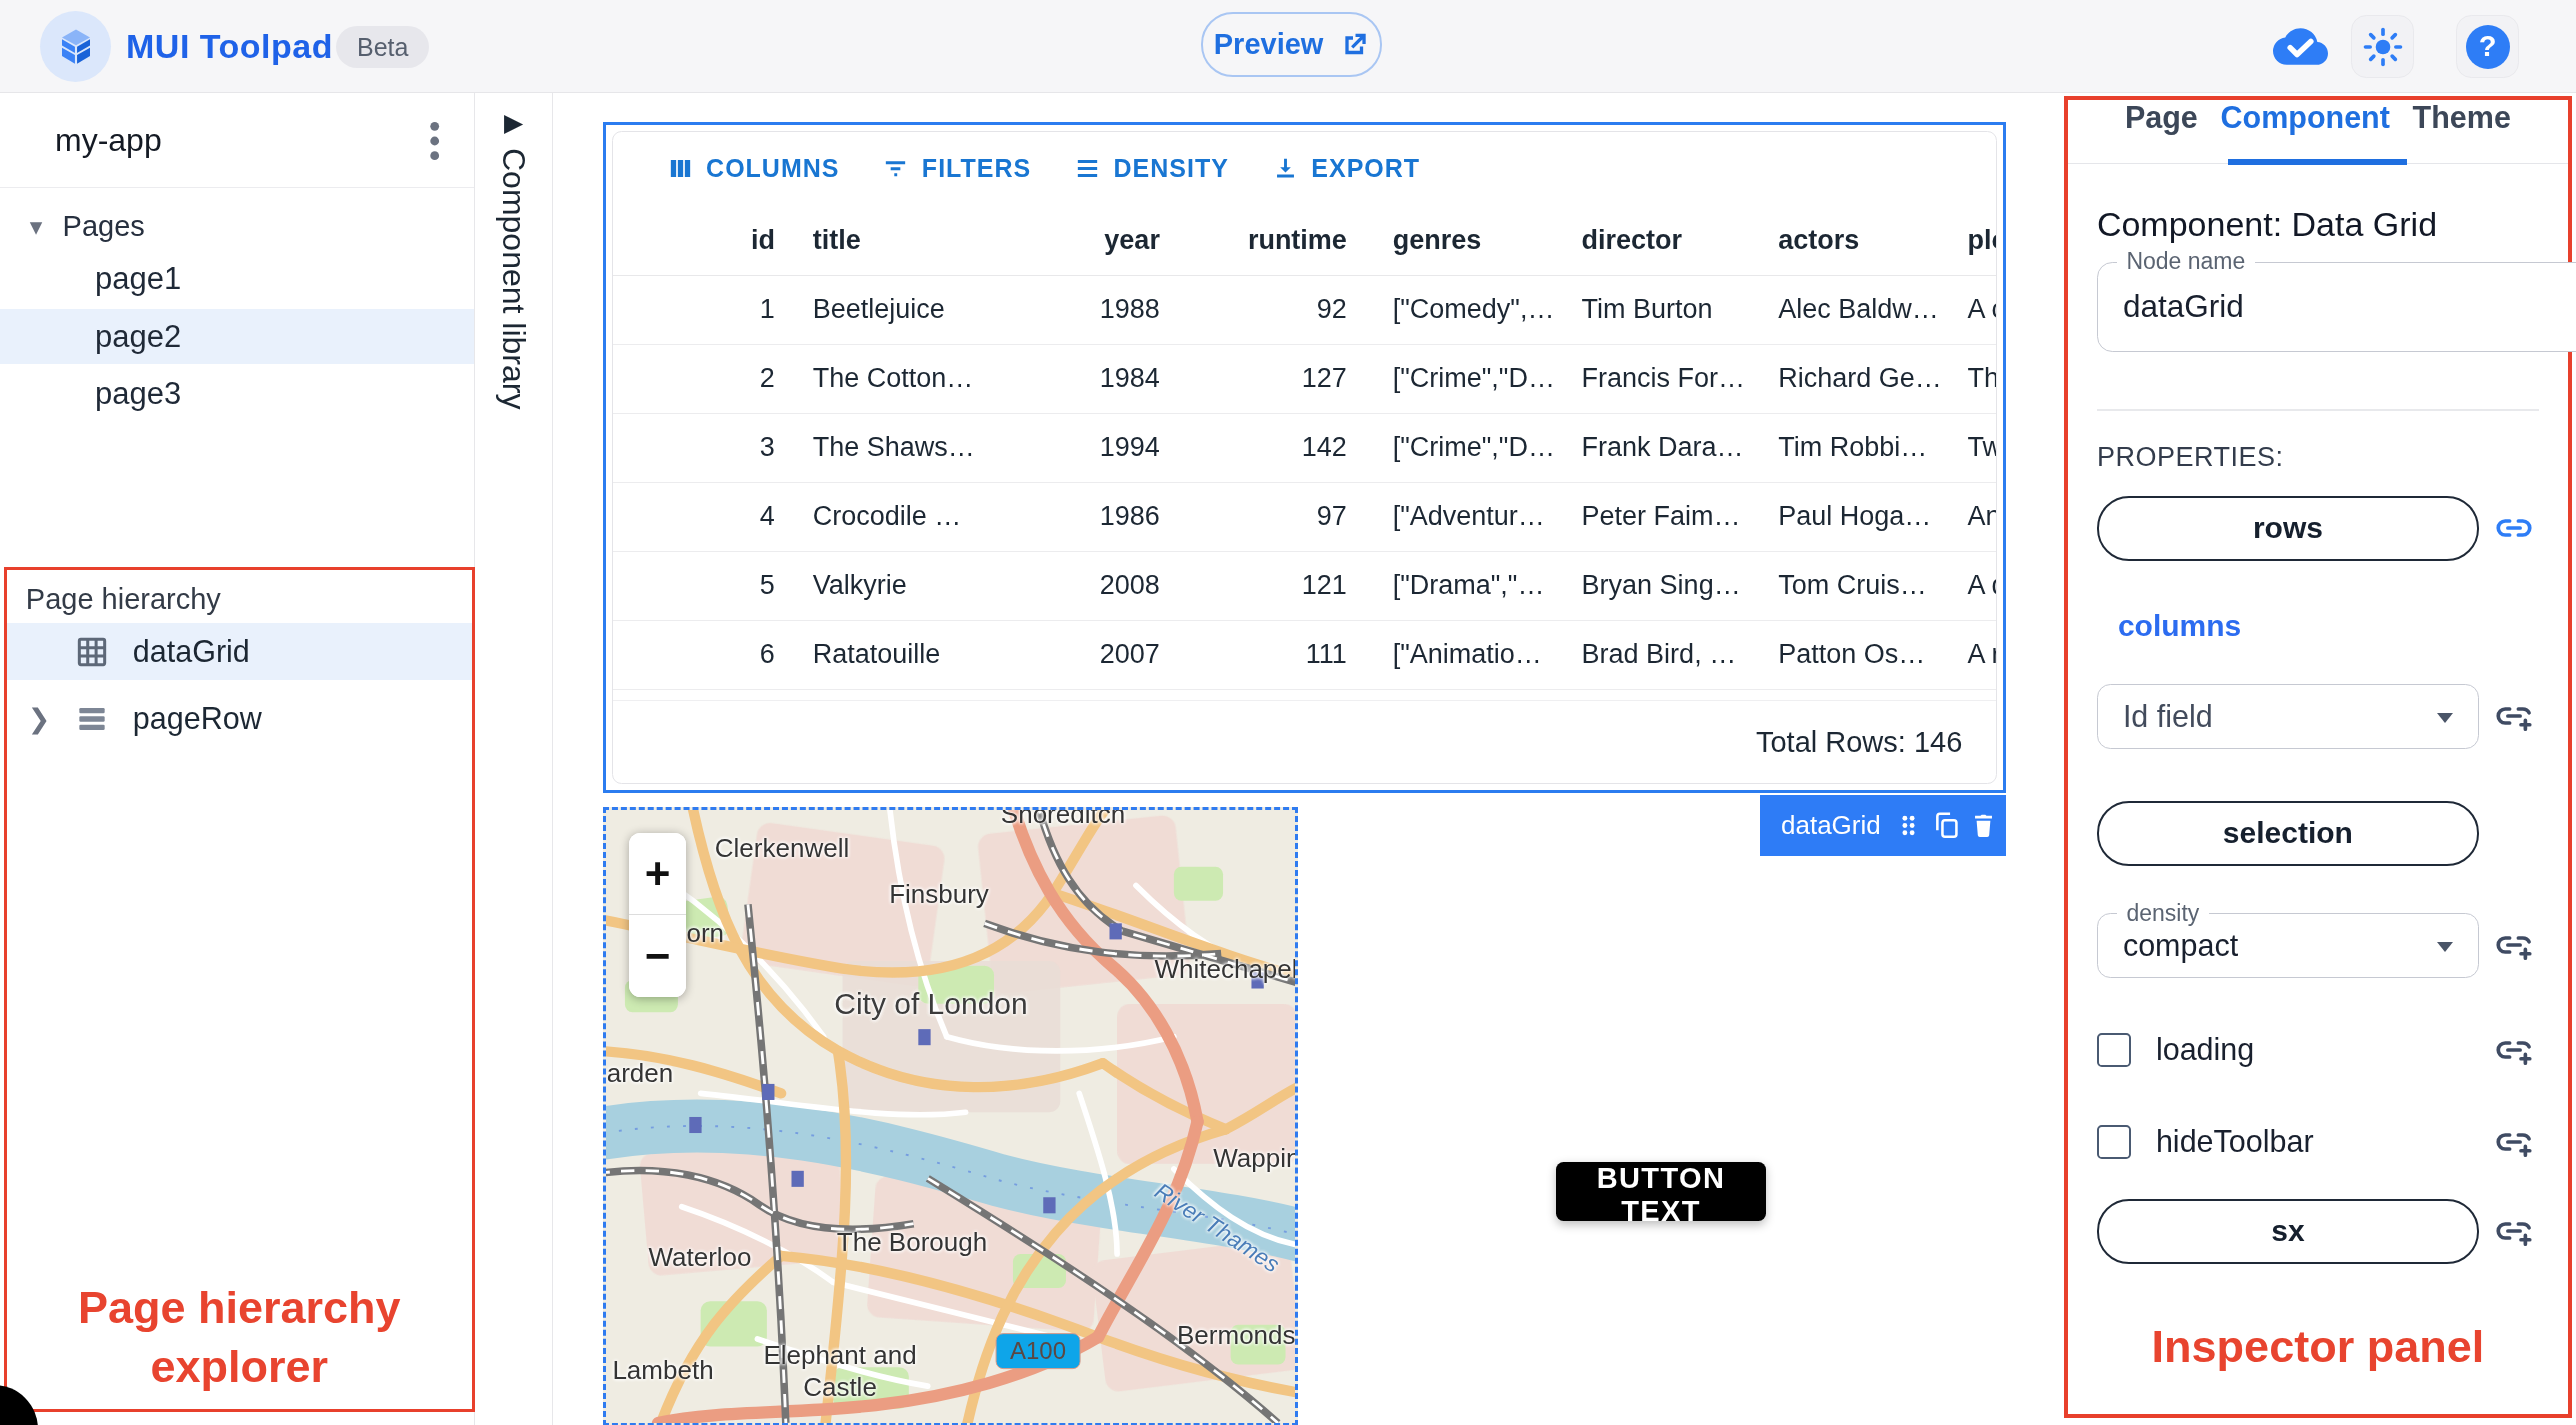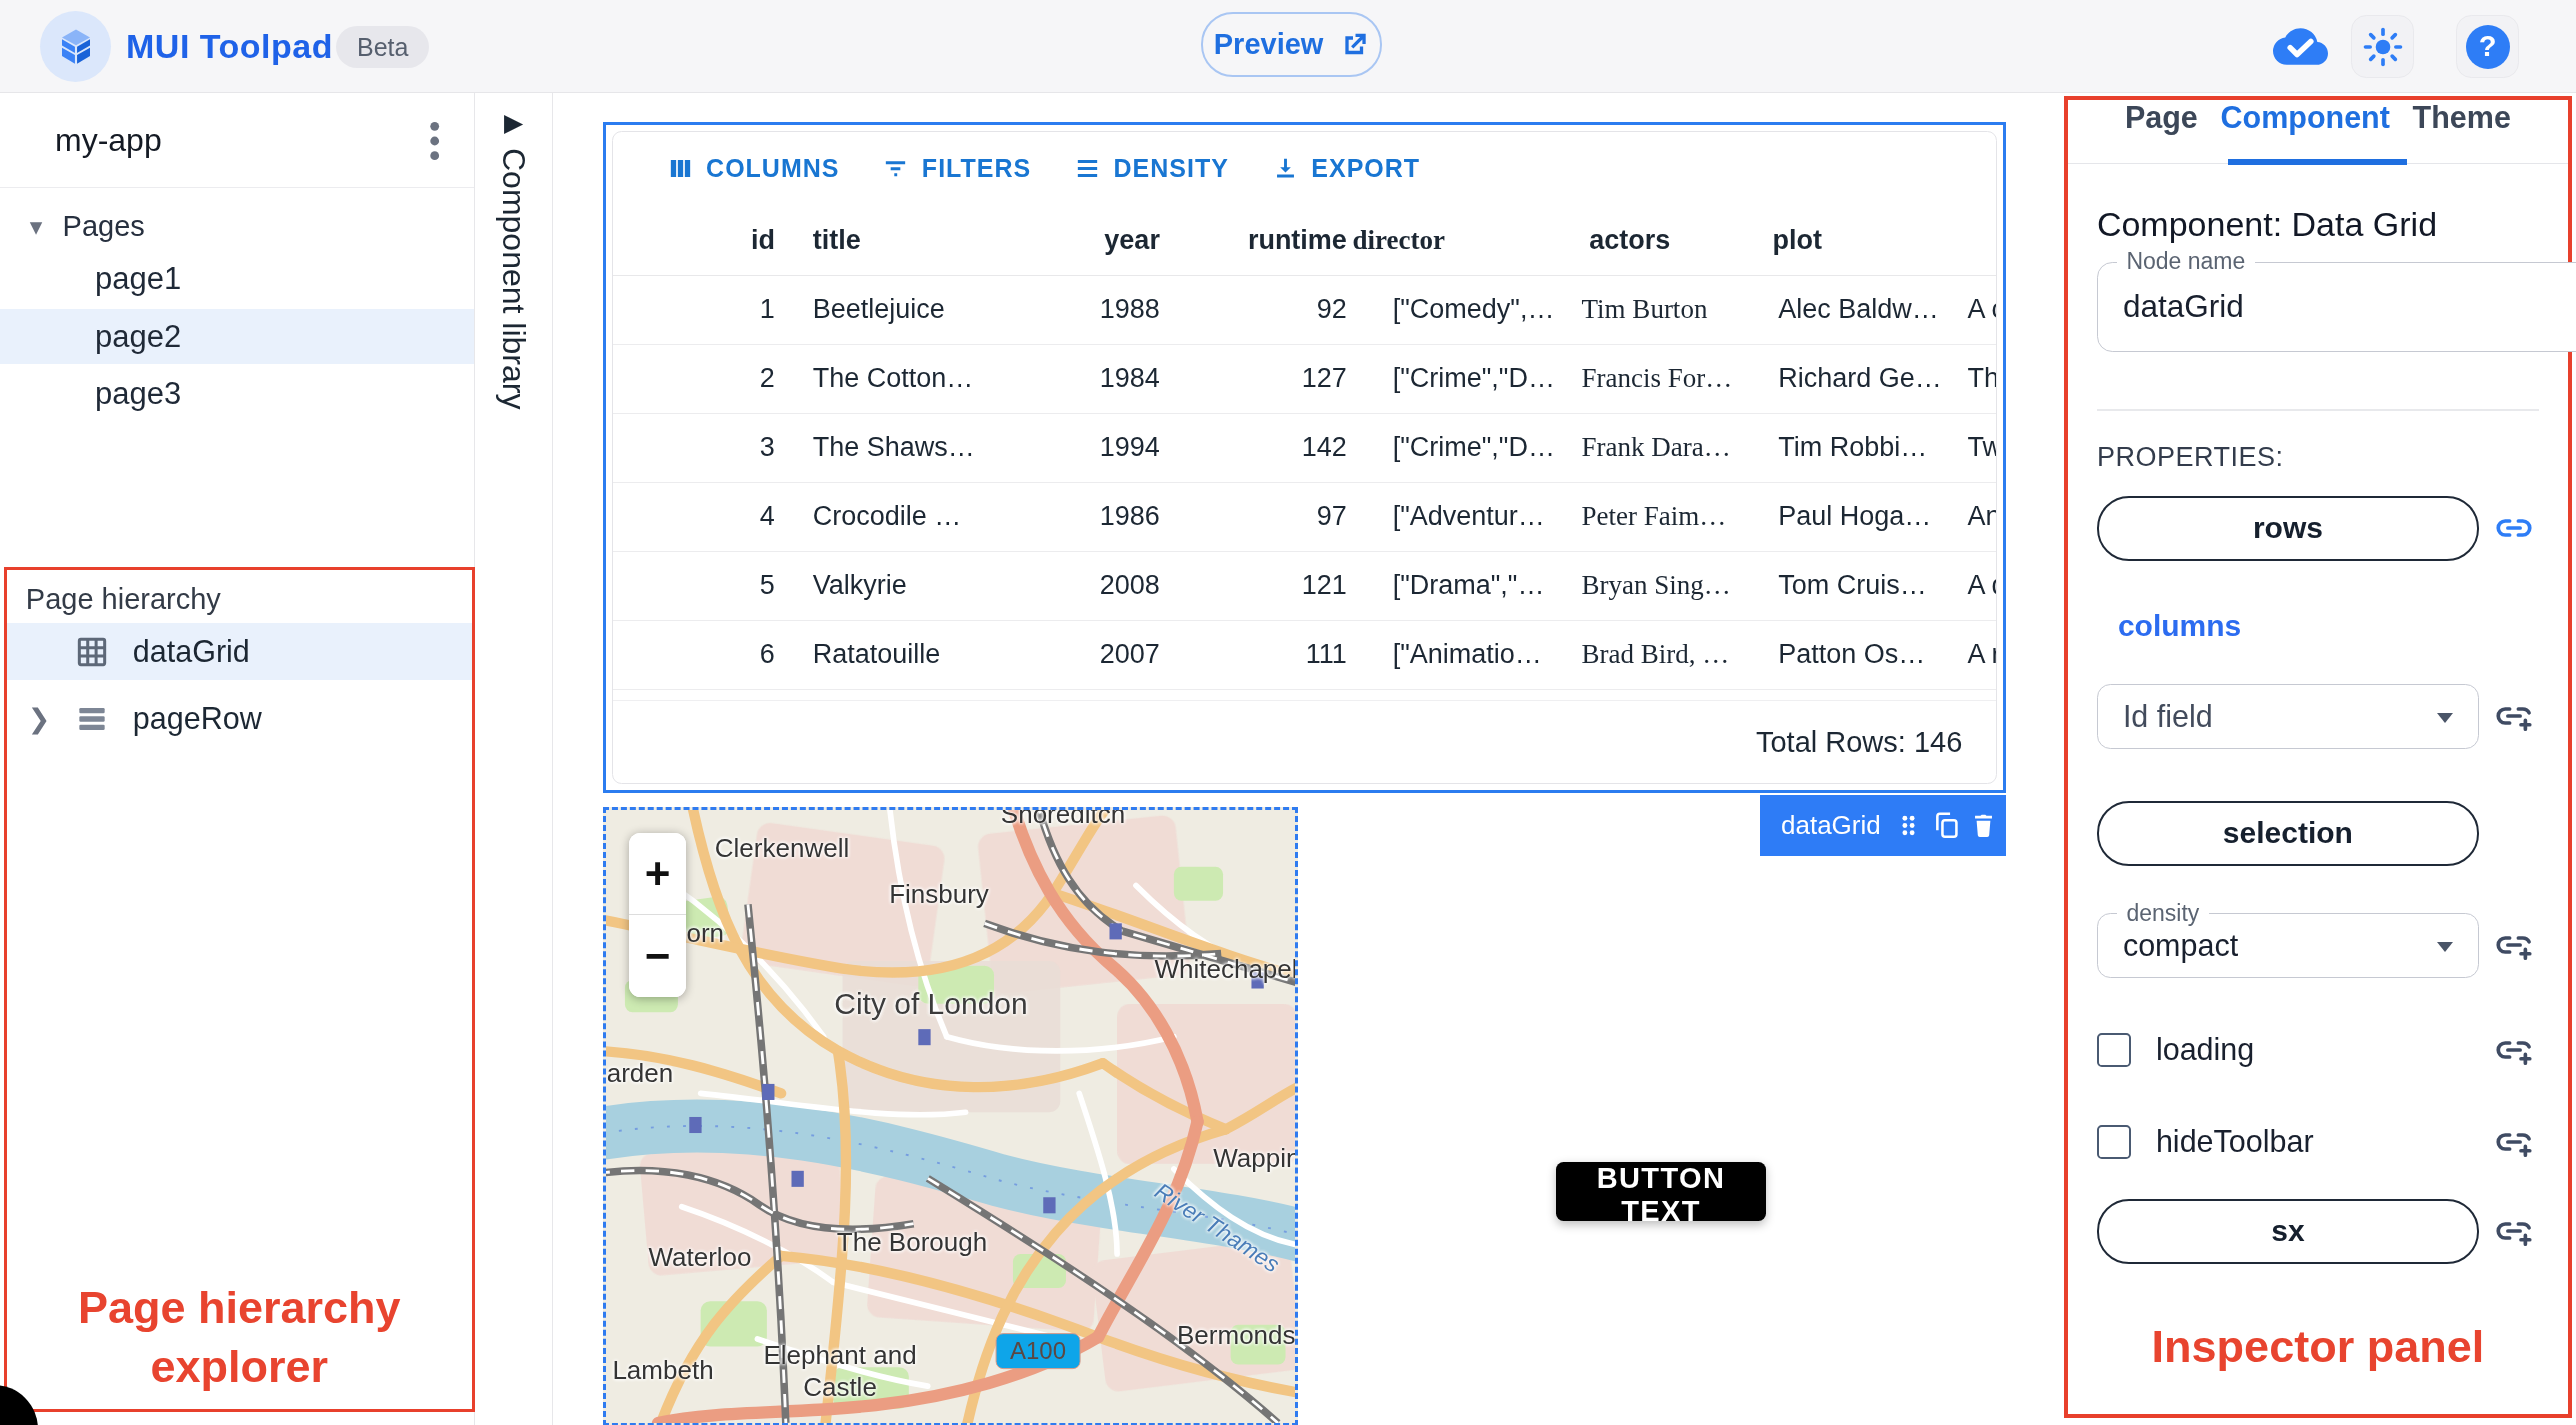--- a/index.html
+++ b/index.html
@@ -50,21 +50,21 @@
   
   .dg-select { position:absolute; left:50px; top:29px; width:1403px; height:671px; border:3.8px solid #2b7cf0; background:#fff; }
   .dg-inner { position:absolute; inset:5.7px; border:1.9px solid #e4e4e8; border-radius:9.5px; overflow:hidden; background:#fff; display:flex; flex-direction:column; }
   .dg-toolbar { height:74px; display:flex; align-items:center; gap:42px; padding-left:53px; }
   .dg-tbtn { display:flex; align-items:center; gap:11.4px; color:#1976d2; font-size:25px; font-weight:bold; letter-spacing:1px; cursor:pointer; background:none; border:none; font-family:inherit; }
   .dg-grid { display:grid; grid-template-columns:166px 229px 156px 187px 229px 189px 195px auto; align-items:center; }
   .dg-head { height:70px; border-bottom:1.9px solid #e8e8ea; font-weight:bold; }
   .dg-row { height:69px; border-bottom:1.9px solid #ececee; }
   .dg-cell { font-size:27px; white-space:nowrap; overflow:hidden; line-height:69px; }
   .ra { text-align:right; padding-right:3.8px; }
-  .p1 { padding-left:34px; } .p4 { padding-left:42px; } .p5 { padding-left:1.9px;font-family:Liberation Serif, serif; } .p6 { padding-left:9.5px; } .p7 { padding-left:3.8px; }
+  .p1 { padding-left:34px; } .p4 { padding-left:42px; } .p5 { padding-left:1.9px; } .p6 { padding-left:9.5px; } .p7 { padding-left:3.8px; }
   .dg-track { height:11.4px; border-bottom:1.9px solid #efeff1; }
   .dg-footer { flex:1; display:flex; align-items:center; justify-content:flex-end; padding-right:34px; font-size:29px; color:#1c2733; }
 
   
   .dg-chip { position:absolute; left:1207px; top:702px; width:246px; height:61px; background:#2e7cf6; display:flex; align-items:center; padding:0 15.3px 0 21px; gap:7.6px; }
   .dg-chip-label { color:#fff; font-size:26px; margin-right:5.7px; }
   .chip-ic { width:42px; height:42px; display:flex; align-items:center; justify-content:center; cursor:pointer; }
 
   
   .map { position:absolute; left:50px; top:714px; width:695px; height:619px; border:3.8px dashed #2f7bf0; background:#efece2; overflow:hidden; cursor:grab; }
@@ -248,20 +248,21 @@
               </svg>
             <span>EXPORT</span>
           </button>
         </div>
 
         <div class="dg-grid dg-head">
           <div class="dg-cell ra">id</div>
           <div class="dg-cell p1">title</div>
           <div class="dg-cell ra">year</div>
           <div class="dg-cell ra">runtime</div>
+          <div class="dg-cell p4">genres</div>
           <div class="dg-cell p5">director</div>
           <div class="dg-cell p6">actors</div>
           <div class="dg-cell p7">plot</div>
         </div>
 
         <div class="dg-grid dg-row">
           <div class="dg-cell ra">1</div>
           <div class="dg-cell p1">Beetlejuice</div>
           <div class="dg-cell ra">1988</div>
           <div class="dg-cell ra">92</div>

